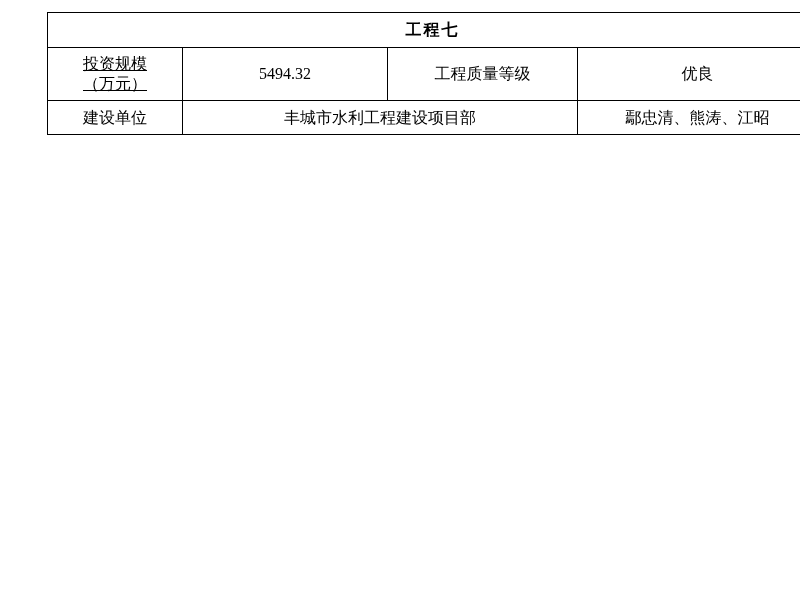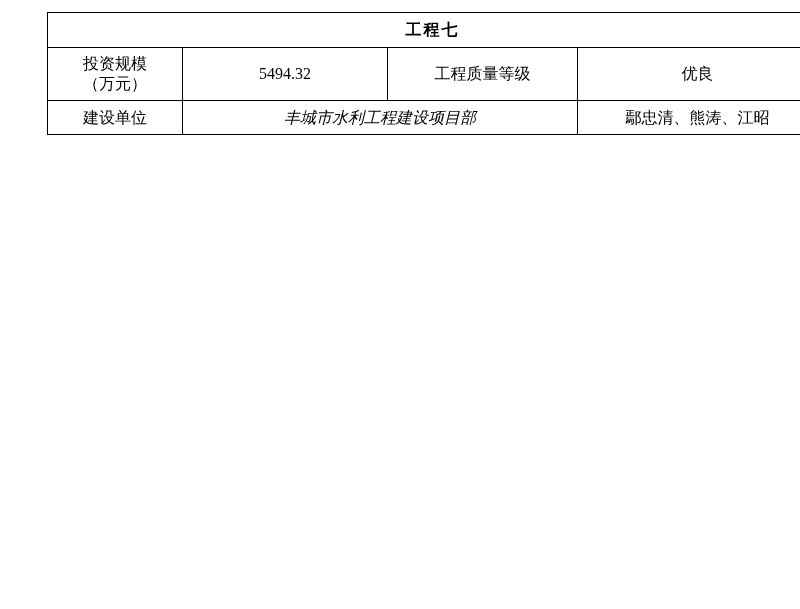--- a/index.html
+++ b/index.html
@@ -45,25 +45,25 @@
     font-weight: bold;
     padding: 10px 6px;
     letter-spacing: 2px;
   }
   td.left-label {
     width: 135px;
   }
   td.align-left {
     text-align: left;
     padding-left: 10px;
-    font-style: italic;
   }
   .two-line {
     display: block;
     line-height: 1.25;
+    text-decoration: underline;
   }
   
   .margin-mark-top {
     position: absolute;
     right: 0px;
     top: 0px;
     width: 14px;
     height: 22px;
     border-left: 1px solid #9a9a9a;
     border-bottom: 1px solid #9a9a9a;

